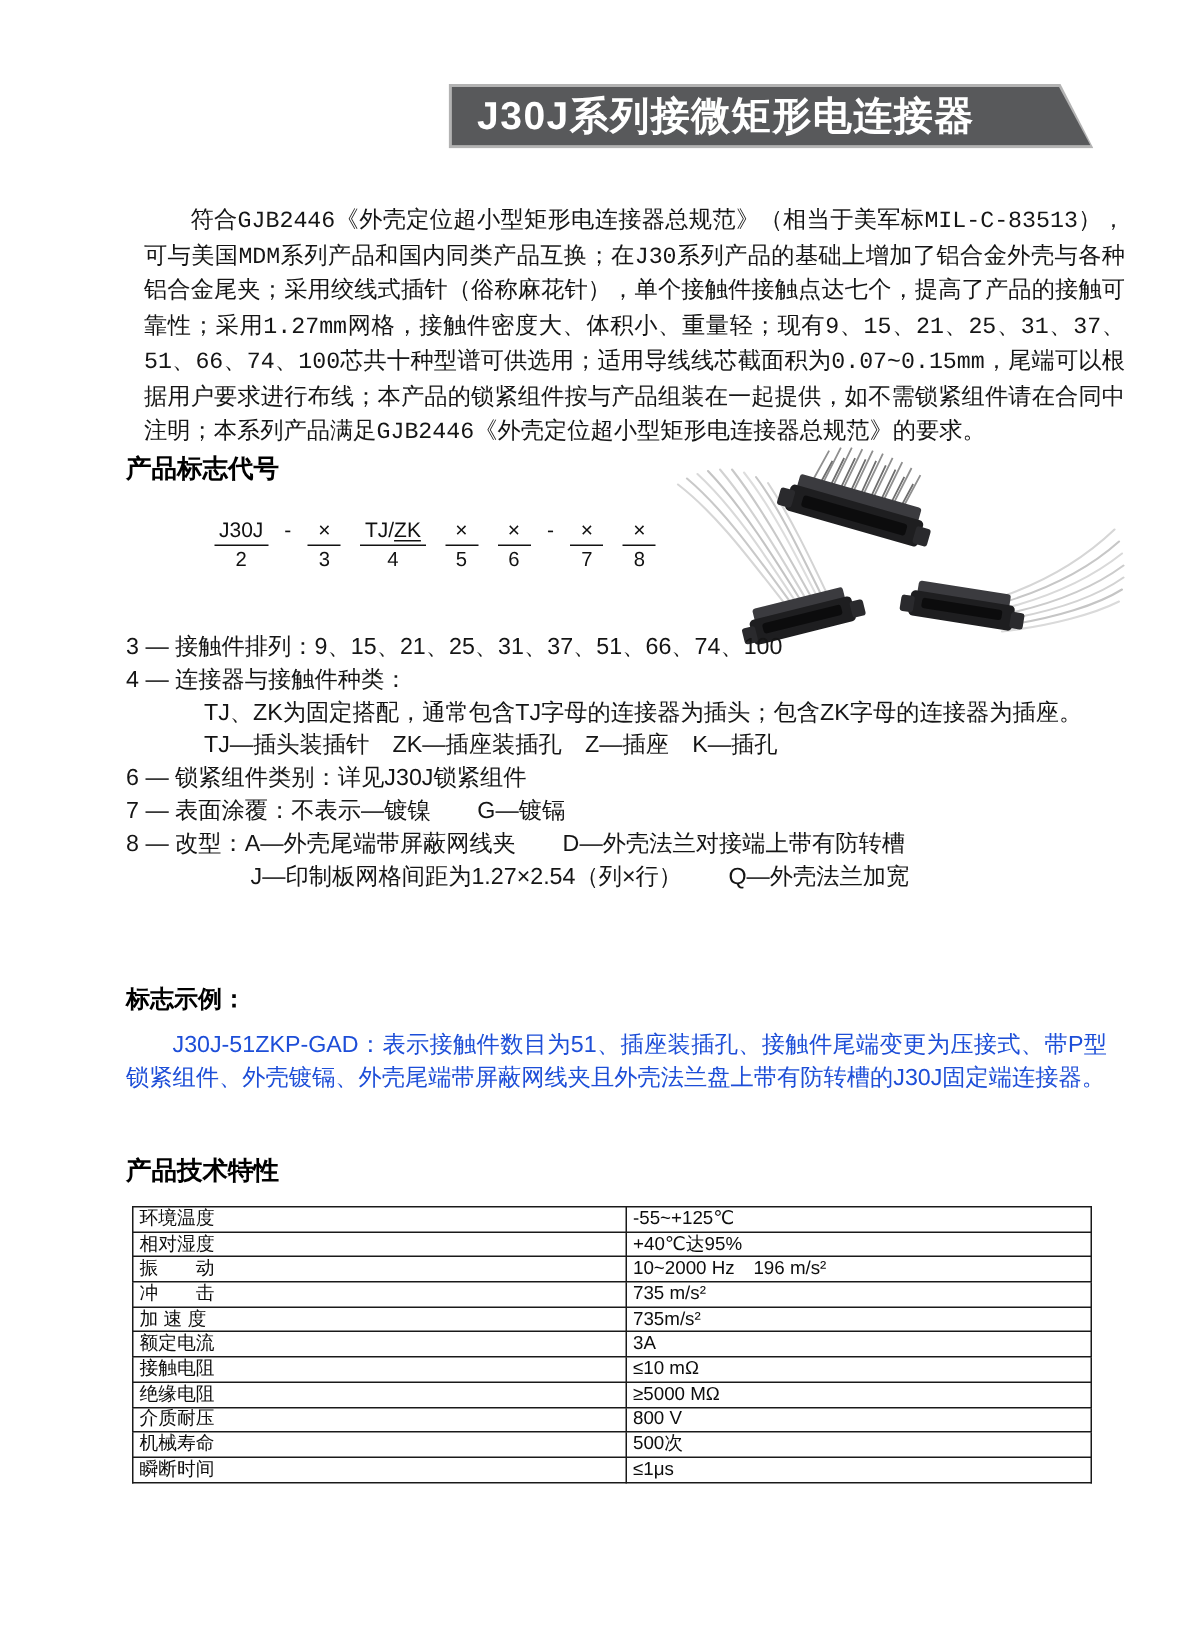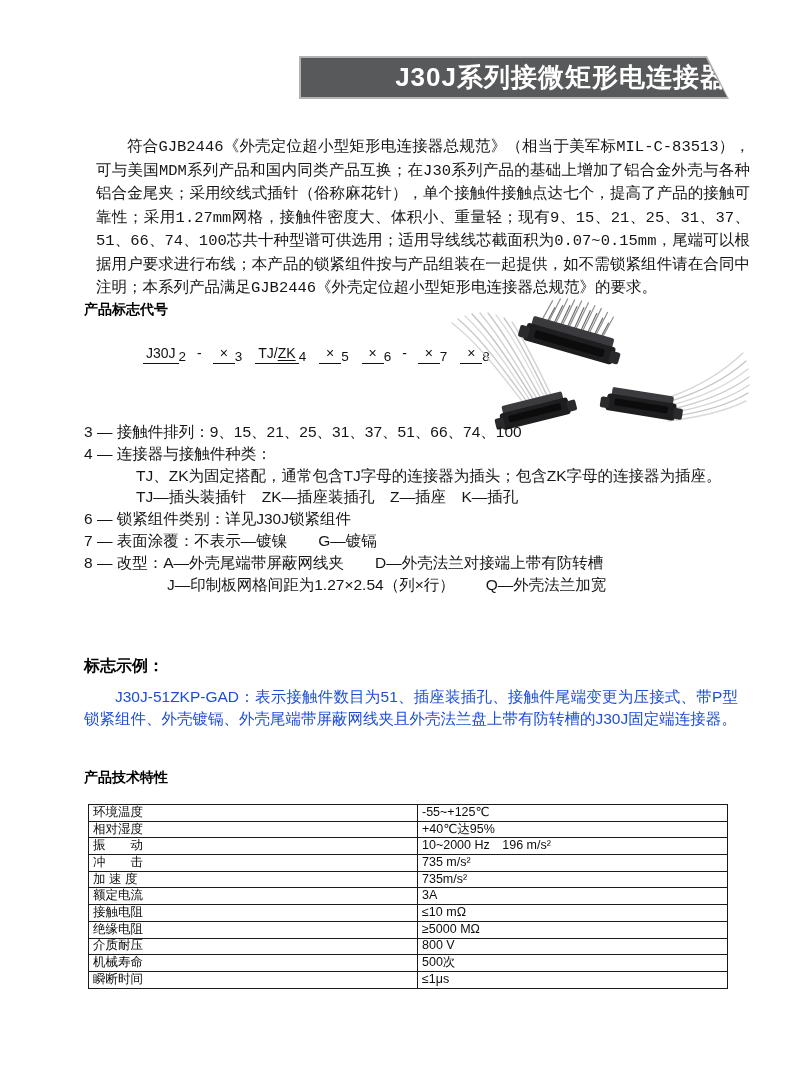--- a/index.html
+++ b/index.html
@@ -25,30 +25,30 @@
   }
   
   .intro{
     position:absolute;left:84px;top:124px;width:654px;margin:12px;
     font-size:15.5px;line-height:23.5px;text-align:justify;text-indent:2em;
     color:#151515;
     font-family:Liberation Mono, monospace;
   }
   
   .section-title{
-    position:absolute;left:84px;margin:0;font-size:14px;font-weight:700;color:#000;
+    position:absolute;left:84px;margin:0;font-size:17px;font-weight:700;color:#000;
   }
   #marking-title{top:301px;}
   #tech-title{top:769px;}
   
   .code-row{
     position:absolute;left:143px;top:345px;display:flex;align-items:flex-start;
     column-gap:13px;font-size:14px;color:#111;
   }
-  .frac{display:inline-flex;flex-direction:row;align-items:flex-end;}
+  .frac{display:inline-flex;flex-direction:column;align-items:center;}
   .frac .top{
     padding:0 3px 1px;border-bottom:1.4px solid #111;min-width:16px;
     text-align:center;line-height:17px;white-space:nowrap;
   }
   .frac .bot{padding-top:2px;font-size:13.5px;line-height:14px;}
   .frac .u{text-decoration:underline;text-underline-offset:2px;}
   .code-dash{line-height:17px;margin:0 -2px;}
   
   .photo{position:absolute;left:438px;top:295px;}
   
@@ -75,21 +75,21 @@
     border:1.5px solid #1a1a1a;height:15.7px;padding:0 4px;
     font-size:12.5px;color:#0d0d0d;line-height:1.1;
     white-space:nowrap;overflow:hidden;
   }
   .tech-table td.param{width:320px;}
 </style>
 </head>
 <body>
 
 <div class="banner-outer" style="background: rgb(179, 179, 179);">
-  <div class="banner-inner" style="background: rgb(88, 89, 91); justify-content: flex-end;">
+  <div class="banner-inner" style="background: rgb(88, 89, 91);">
     <span>J30J系列接微矩形电连接器</span>
   </div>
 </div>
 
 <p class="intro">符合GJB2446《外壳定位超小型矩形电连接器总规范》（相当于美军标MIL-C-83513），可与美国MDM系列产品和国内同类产品互换；在J30系列产品的基础上增加了铝合金外壳与各种铝合金尾夹；采用绞线式插针（俗称麻花针），单个接触件接触点达七个，提高了产品的接触可靠性；采用1.27mm网格，接触件密度大、体积小、重量轻；现有9、15、21、25、31、37、51、66、74、100芯共十种型谱可供选用；适用导线线芯截面积为0.07~0.15mm，尾端可以根据用户要求进行布线；本产品的锁紧组件按与产品组装在一起提供，如不需锁紧组件请在合同中注明；本系列产品满足GJB2446《外壳定位超小型矩形电连接器总规范》的要求。</p>
 
 <h2 id="marking-title" class="section-title">产品标志代号</h2>
 
 <div id="code-row" class="code-row">
     <span class="frac">

